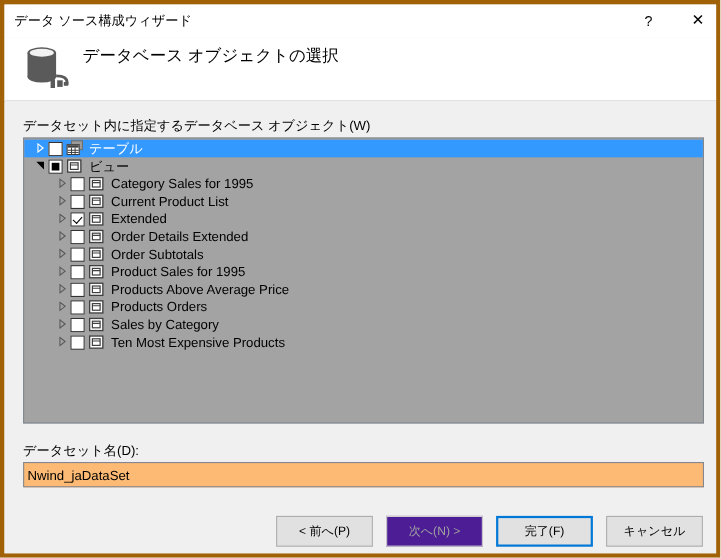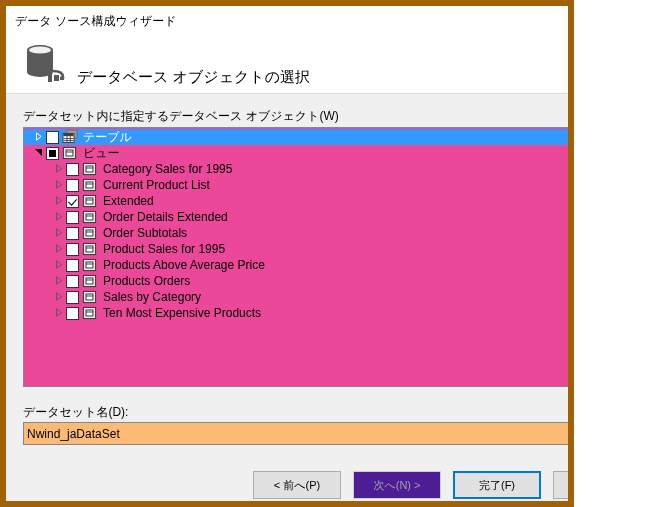--- a/index.html
+++ b/index.html
@@ -6,24 +6,24 @@
     margin: 0;
     padding: 0;
     background: #ffffff;
   }
   body {
     font-family: "Liberation Sans", "DejaVu Sans", sans-serif;
   }
 
   #window {
     position: relative;
-    width: 574px;
+    width: 655px;
     height: 507px;
     box-sizing: border-box;
-    border: 6px solid #a16207;
+    border: 4px solid #a16207;
     background: #f0f0f0;
     overflow: hidden;
   }
 
   
   #titlebar {
     position: absolute;
     left: 0; top: 0;
     width: 653px;
     height: 30px;
@@ -71,21 +71,21 @@
   }
   #banner-icon {
     position: absolute;
     left: 17px; top: 5px;
     width: 48px;
     height: 46px;
   }
   #banner-title {
     position: absolute;
     left: 71px;
-    top: 32px;
+    top: 7px;
     font-size: 15px;
     color: #000000;
     white-space: nowrap;
   }
 
   
   #body-area {
     position: absolute;
     left: 0; top: 89px;
     width: 653px;
@@ -102,21 +102,21 @@
     white-space: nowrap;
   }
 
   
   #treeview {
     position: absolute;
     left: 17px;
     top: 32px;
     width: 619px;
     height: 260px;
-    background: #ec4899;
+    background: #a3a3a3;
     border: 1px solid #828790;
     box-sizing: border-box;
     overflow: hidden;
     padding-top: 1px;
   }
   .tree-row {
     display: flex;
     align-items: center;
     height: 16px;
     font-size: 12px;

